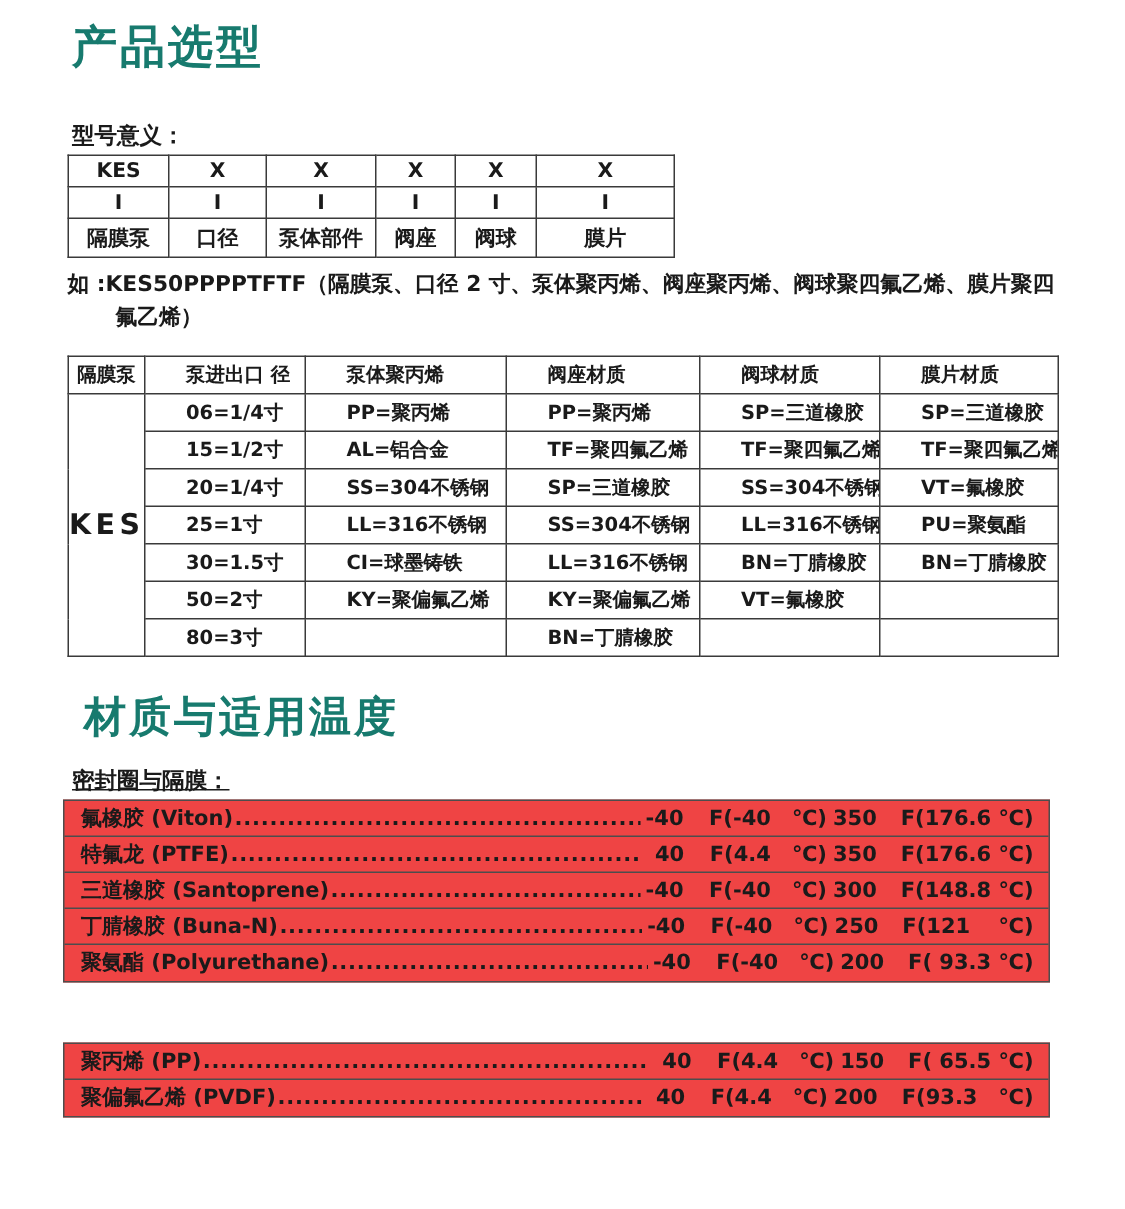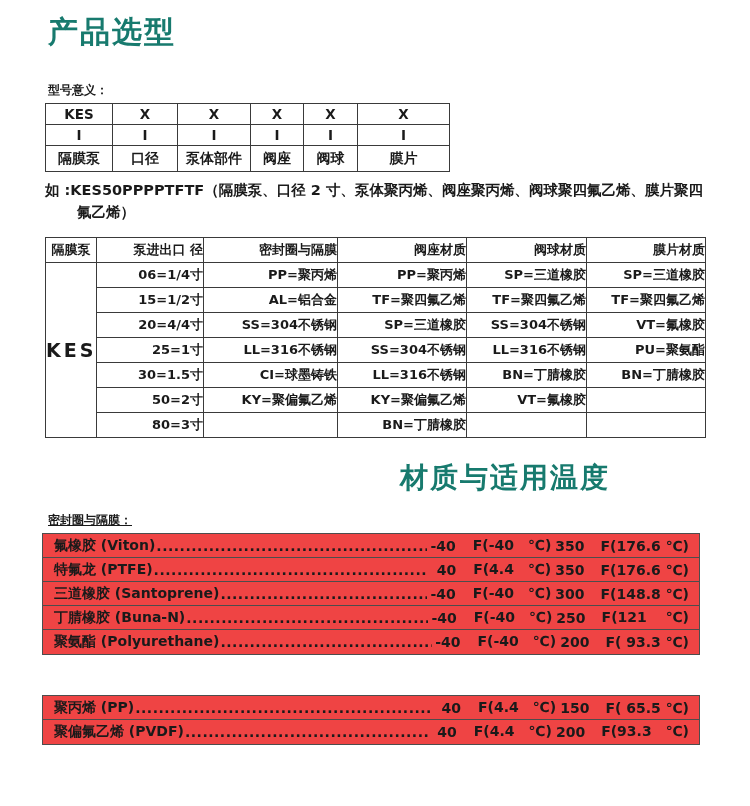--- a/index.html
+++ b/index.html
@@ -10,24 +10,24 @@
     color:#1a1a1a; position:relative; overflow:hidden;
   }
   .page { width:610px; height:806px; padding-top:12px; }
 
   h1.sec-title {
     margin-left:48px; font-size:30px; font-weight:bold;
     color:#177a6e; letter-spacing:2px; line-height:40px;
   }
   h2.sec-title {
     margin:22px 0 0 56px; font-size:28px; font-weight:bold;
-    color:#177a6e; letter-spacing:2px; line-height:36px;text-align:right;
+    color:#177a6e; letter-spacing:2px; line-height:36px;
   }
   .small-label {
-    margin:28px 0 3px 48px; font-size:12px; font-weight:600; line-height:20px;
+    margin:28px 0 3px 48px; font-size:15px; font-weight:600; line-height:20px;
   }
   .small-label2 {
     margin:0 0 3px 45px; font-size:15px; font-weight:600; line-height:20px;
   }
 
   table { border-collapse:collapse; table-layout:fixed; }
   td, th { border:1px solid #3a3a3a; vertical-align:middle; }
 
   
   .model-table { margin-left:45px; width:404px; }
@@ -38,21 +38,21 @@
 
   
   .example {
     width:662px; margin:7px 0 0 45px; padding-left:32px; text-indent:-32px;
     font-size:14.5px; font-weight:600; line-height:22px;
   }
 
   
   .sel-table { margin:14px 0 0 45px; width:660px; }
   .sel-table td {
-    font-size:13px; font-weight:600; height:25px; padding-left:4px; text-align:right;
+    font-size:13px; font-weight:600; height:25px; padding-left:27px; text-align:left;
     white-space:nowrap; overflow:hidden;
   }
   .sel-table td.center { text-align:center; padding-left:0; }
   .sel-table td.kes { font-size:19px; letter-spacing:3px; font-weight:600; }
 
   
   .temp-table {
     width:658px; margin-left:42px; border:1px solid #4d4d4d; background:#ef4444;
   }
   .trow {
@@ -124,42 +124,42 @@
         <col style="width:107px">
         <col style="width:134px">
         <col style="width:129px">
         <col style="width:120px">
         <col style="width:119px">
       </colgroup>
     <tbody>
         <tr>
       <td class="center">隔膜泵</td>
       <td>泵进出口 径</td>
-      <td>密封圈与隔膜</td>
+      <td>泵体聚丙烯</td>
       <td>阀座材质</td>
       <td>阀球材质</td>
       <td>膜片材质</td>
     </tr>
     <tr>
       <td class="center kes" rowspan="7">KES</td>
       <td>06=1/4寸</td>
       <td>PP=聚丙烯</td>
       <td>PP=聚丙烯</td>
       <td>SP=三道橡胶</td>
       <td>SP=三道橡胶</td>
     </tr>
     <tr>
       <td>15=1/2寸</td>
       <td>AL=铝合金</td>
       <td>TF=聚四氟乙烯</td>
       <td>TF=聚四氟乙烯</td>
       <td>TF=聚四氟乙烯</td>
     </tr>
     <tr>
-      <td>20=4/4寸</td>
+      <td>20=1/4寸</td>
       <td>SS=304不锈钢</td>
       <td>SP=三道橡胶</td>
       <td>SS=304不锈钢</td>
       <td>VT=氟橡胶</td>
     </tr>
     <tr>
       <td>25=1寸</td>
       <td>LL=316不锈钢</td>
       <td>SS=304不锈钢</td>
       <td>LL=316不锈钢</td>

